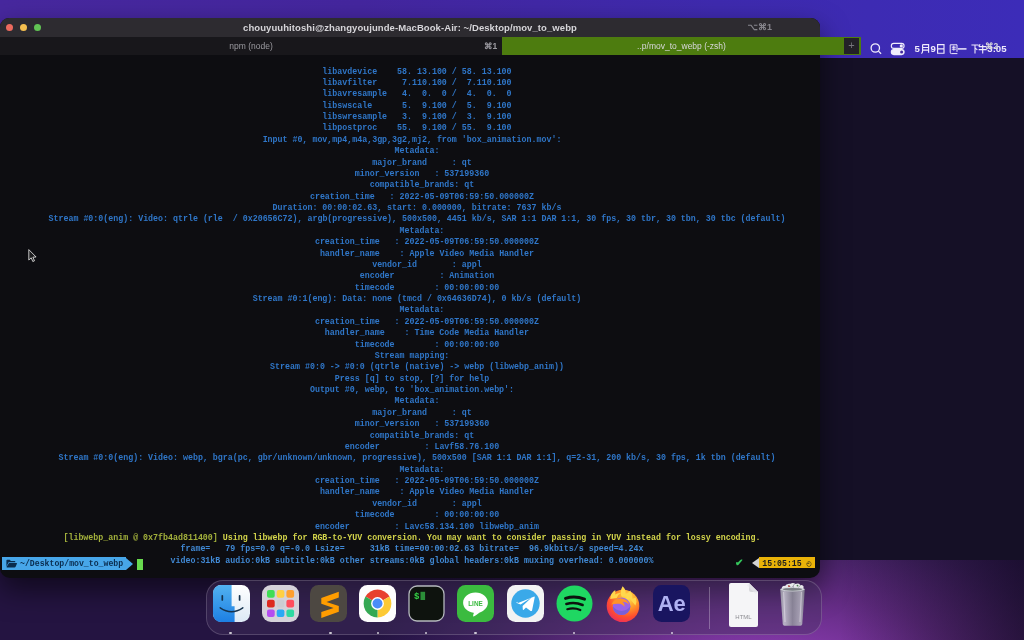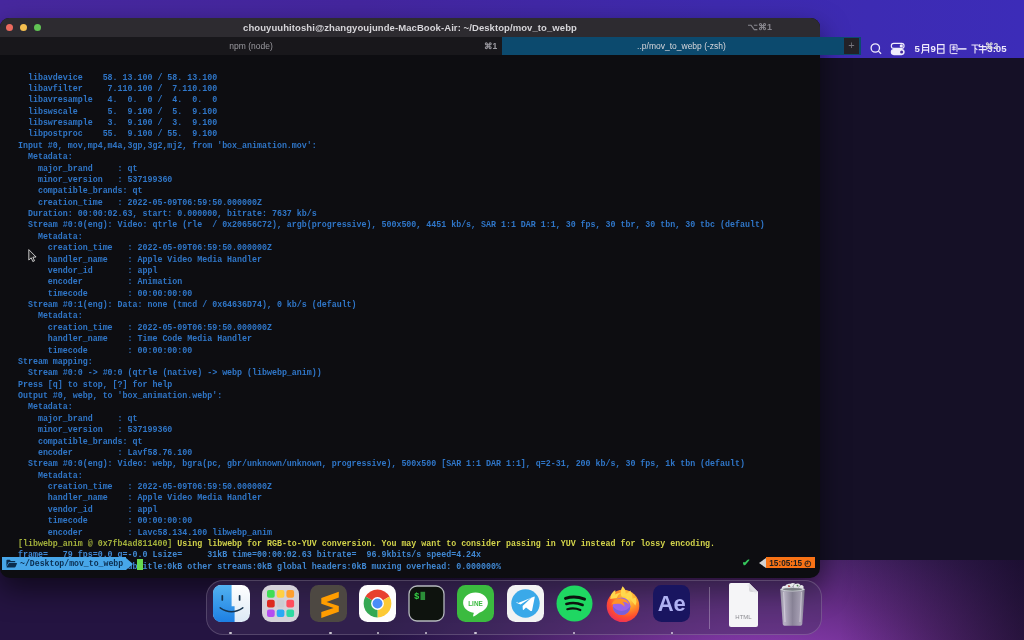--- a/index.html
+++ b/index.html
@@ -24,46 +24,46 @@
   border-radius:9px 9px 10px 10px;background:#0d0d11;
   box-shadow:0 12px 28px rgba(0,0,0,.55);}
 .titlebar{position:absolute;left:0;top:0;width:100%;height:19px;background:#2d2b30;
   border-radius:9px 9px 0 0;}
 .tl{position:absolute;top:6px;width:7px;height:7px;border-radius:50%;}
 .title{position:absolute;top:3.5px;left:0;width:100%;text-align:center;
   color:#d6d5d9;font-size:9.5px;font-weight:bold;letter-spacing:.08px;}
 .wshort{position:absolute;top:4px;right:48px;color:#85848b;font-size:9px;font-weight:bold;}
 .tabbar{position:absolute;left:0;top:19px;width:100%;height:18px;background:#18171b;padding-left:41px;}
 .tab1{position:absolute;left:0;top:0;width:502px;height:18px;background:#18171b;}
-.tab2{position:absolute;left:502px;top:0;right:0;height:18px;background:#0c4a6e;}
+.tab2{position:absolute;left:502px;top:0;right:0;height:18px;background:#4d7c0f;}
 .tabt{position:absolute;top:3.5px;width:100%;text-align:center;font-size:8.5px;}
 .tabk{position:absolute;top:3.5px;font-size:8.5px;font-weight:bold;}
 .plus{position:absolute;top:1px;right:2px;width:15px;height:16px;background:#232127;
   color:#77757d;text-align:center;font-size:11px;line-height:15px;}
 
 .term{position:absolute;left:0;top:37px;width:100%;bottom:0;overflow:hidden;}
-.term pre{margin:14px;padding:2.6px 0 0 4px;
+.term pre{margin:8px;padding:2.6px 0 0 4px;
   font-family:"Liberation Mono",monospace;font-size:8.3px;line-height:11.37px;
-  font-weight:bold;color:#2f76c8;}
+  font-weight:bold;color:#2f76c8;text-align:center;}
 .yl1{color:#a3b13c;}
 .yl2{color:#d3d44b;}
 .br{color:#4088d3;}
 
 .prompt{position:absolute;left:2px;top:501.5px;height:13.5px;display:flex;align-items:flex-end;}
 .pbadge{background:#47a6e9;color:#0a2c4e;height:13.5px;display:flex;align-items:center;
   padding:0 3px 0 4px;font-family:"Liberation Mono",monospace;font-size:8.2px;font-weight:bold;}
 .parrow{width:0;height:0;border-top:6.75px solid transparent;border-bottom:6.75px solid transparent;
   border-left:7px solid #47a6e9;}
 .cursor{width:5.5px;height:11.5px;background:#68d94f;margin-left:4px;}
 .rstatus{position:absolute;right:5.5px;top:501.5px;height:12px;display:flex;align-items:center;}
 .check{color:#35c75c;font-size:10px;font-weight:bold;margin-right:9px;}
 .rarrow{width:0;height:0;border-top:5.5px solid transparent;border-bottom:5.5px solid transparent;
   border-right:7px solid #d2d2d2;}
-.rbadge{background:#f97316;color:#1e1e1e;height:11px;display:flex;align-items:center;
-  padding:0 3px;font-family:Liberation Sans, sans-serif;font-size:8.2px;font-weight:bold;}
+.rbadge{background:#eab308;color:#1e1e1e;height:11px;display:flex;align-items:center;
+  padding:0 3px;font-family:Liberation Mono, monospace;font-size:8.2px;font-weight:bold;}
 
 .dock{position:absolute;left:206px;top:580px;width:616px;height:55px;
   background:rgba(70,50,96,.42);border:1px solid rgba(255,255,255,.17);
   border-radius:17px;box-sizing:border-box;}
 .dicon{position:absolute;top:585px;width:37px;height:37px;}
 .ddot{position:absolute;top:631.5px;width:2.5px;height:2.5px;border-radius:50%;background:rgba(255,255,255,.75);}
 .dsep{position:absolute;left:708.5px;top:587px;width:1px;height:42px;background:rgba(255,255,255,.28);}
 </style>
 </head>
 <body>

